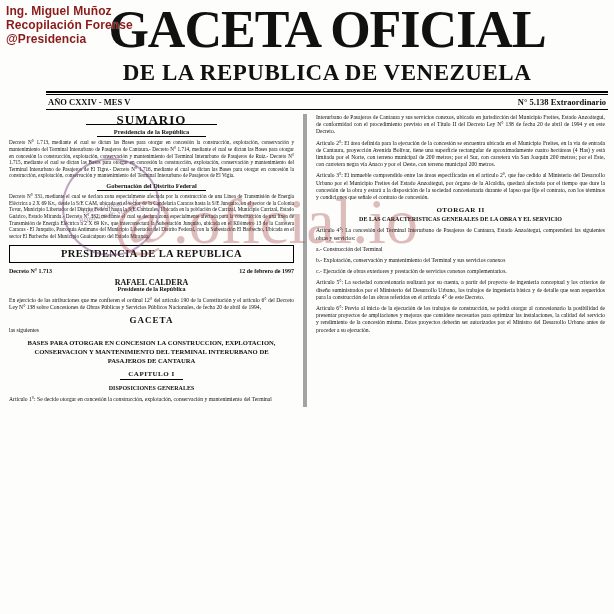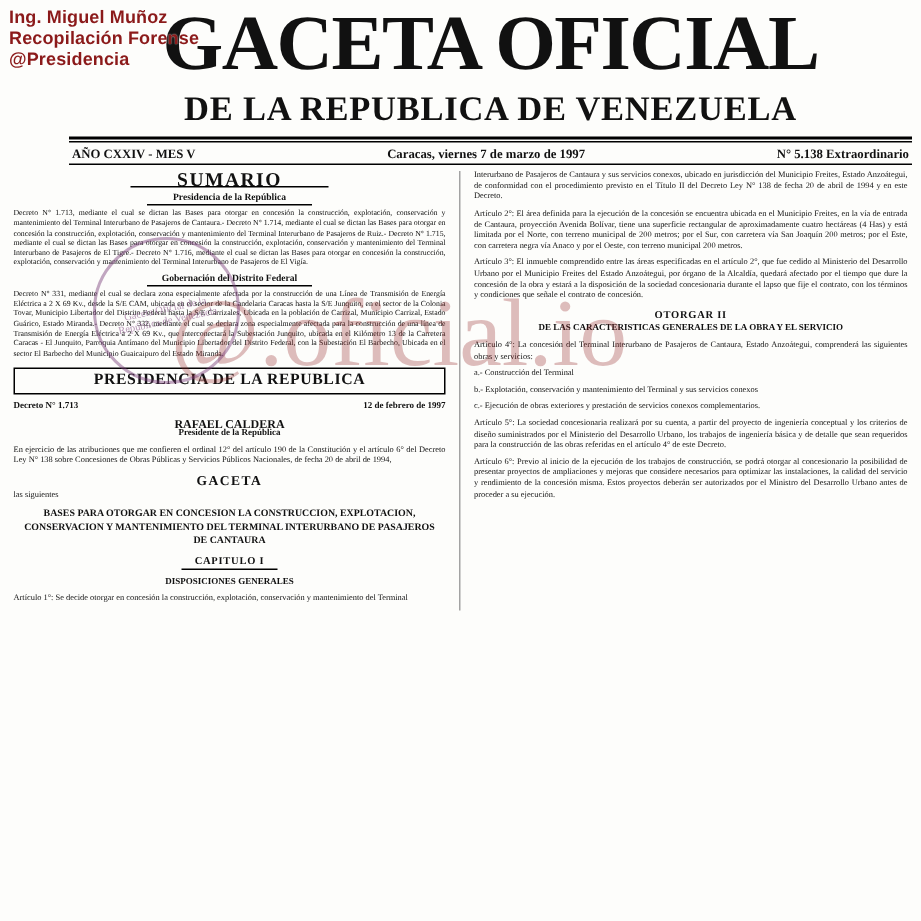--- a/index.html
+++ b/index.html
@@ -121,21 +121,21 @@
     z-index: 20;
   }
   .col {
     width: 50%;
     box-sizing: border-box;
     padding: 0 9px;
     font-size: 5.6px;
     line-height: 7.2px;
     text-align: justify;
   }
-  .col.left { border-right: 1px solid #a3a3a3; }
+  .col.left { border-right: 4px solid #a3a3a3; }
   .sumario {
     text-align: center;
     font-weight: bold;
     font-size: 13px;
     letter-spacing: 1px;
     margin: 2px 0 1px 0;
   }
   .hr-short {
     width: 46%;
     margin: 1px auto 3px auto;
@@ -236,21 +236,20 @@
     <span>Gaceta Oficial de la República de Venezuela</span>
   </div>
 
   <div class="masthead">
     <h1>GACETA OFICIAL</h1>
     <h2>DE LA REPUBLICA DE VENEZUELA</h2>
     <div class="rule-thick"></div>
     <div class="rule-thin"></div>
     <div class="issue-line">
       <div>AÑO CXXIV - MES V</div>
-      <div class="center">Caracas, viernes 7 de marzo de 1997</div>
       <div>N° 5.138 Extraordinario</div>
     </div>
     <div class="rule-under"></div>
   </div>
 
   <div class="body">
 
     <div class="col left">
       <div class="sumario">SUMARIO</div>
       <div class="hr-short"></div>

